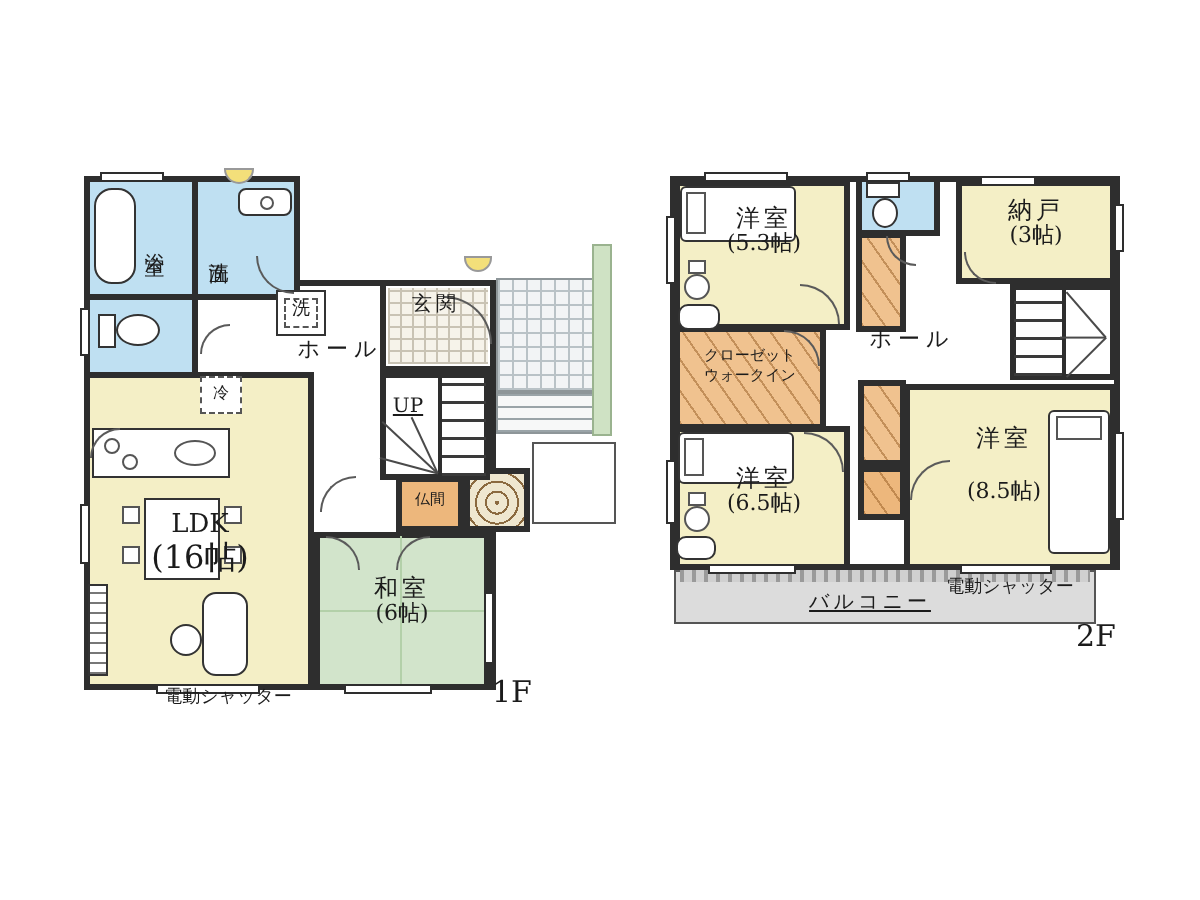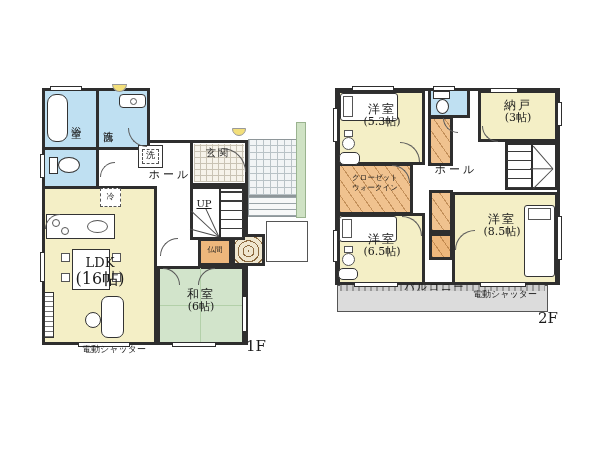--- a/index.html
+++ b/index.html
@@ -183,19 +183,19 @@
     <div class="lbl" style="left:350px;top:102px;width:64px;font-size:12px;letter-spacing:2px;">洋室</div>
     <div class="lbl" style="left:350px;top:116px;width:64px;font-size:11px;">(5.3帖)</div>
     <div class="lbl" style="left:488px;top:98px;width:60px;font-size:12px;letter-spacing:2px;">納戸</div>
     <div class="lbl" style="left:488px;top:112px;width:60px;font-size:11px;">(3帖)</div>
     <div class="lbl" style="left:430px;top:164px;width:52px;font-size:11px;letter-spacing:3px;">ホール</div>
     <div class="lbl" style="left:341px;top:174px;width:68px;font-size:7.5px;">クローゼット</div>
     <div class="lbl" style="left:341px;top:184px;width:68px;font-size:7.5px;">ウォークイン</div>
     <div class="lbl" style="left:350px;top:232px;width:64px;font-size:12px;letter-spacing:2px;">洋室</div>
     <div class="lbl" style="left:350px;top:246px;width:64px;font-size:11px;">(6.5帖)</div>
     <div class="lbl" style="left:468px;top:212px;width:68px;font-size:12px;letter-spacing:2px;">洋室</div>
-    <div class="lbl" style="left:468px;top:226px;width:68px;font-size:11px;text-align:center;">(8.5帖)</div>
-    <div class="lbl" style="left:398px;top:281px;width:74px;font-size:10px;letter-spacing:2px;">バルコニー</div>
+    <div class="lbl" style="left:468px;top:240px;width:68px;font-size:11px;text-align:center;">(8.5帖)</div>
+    <div class="lbl" style="left:398px;top:296px;width:74px;font-size:10px;letter-spacing:2px;text-decoration:underline;">バルコニー</div>
     <div class="lbl" style="left:464px;top:289px;width:82px;font-size:9px;">電動シャッター</div>
     <div class="lbl" style="left:532px;top:310px;width:32px;font-size:15px;">2F</div>
   </div>
 
 </div>
 
 </body></html>

